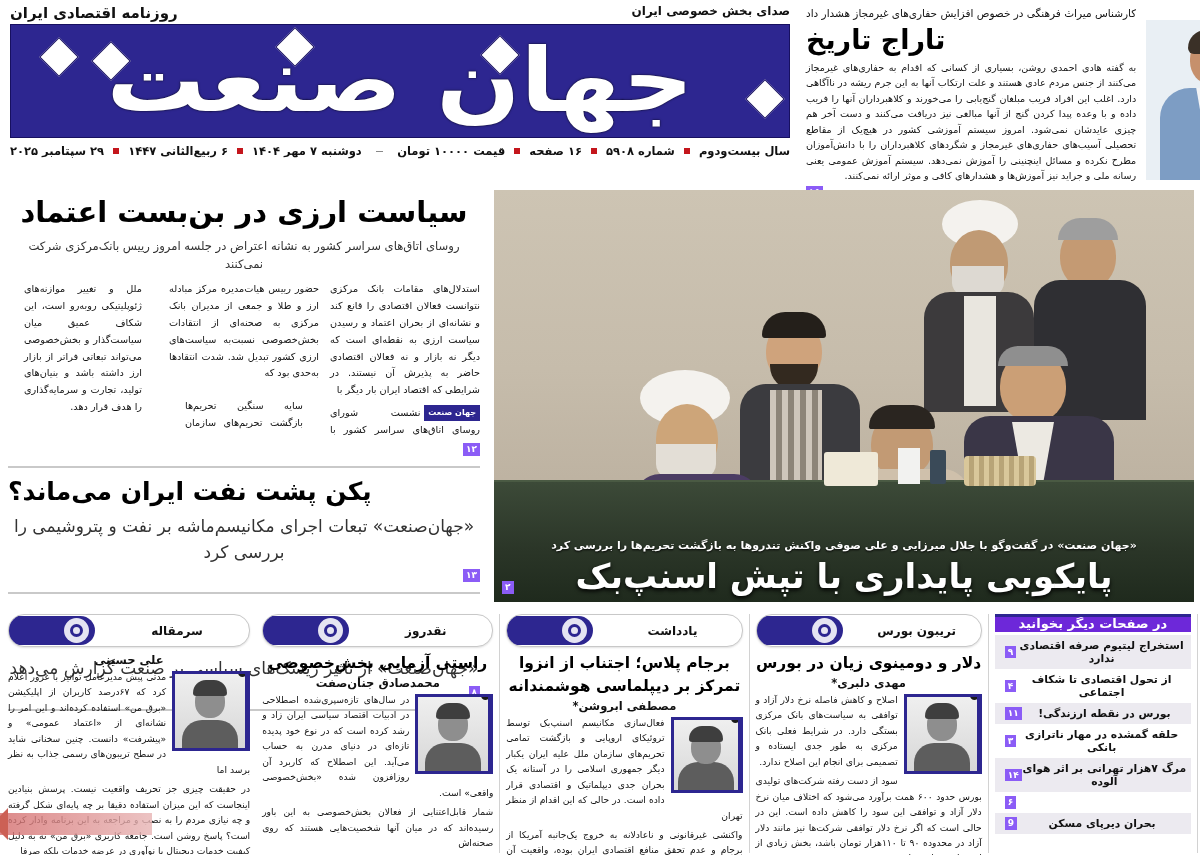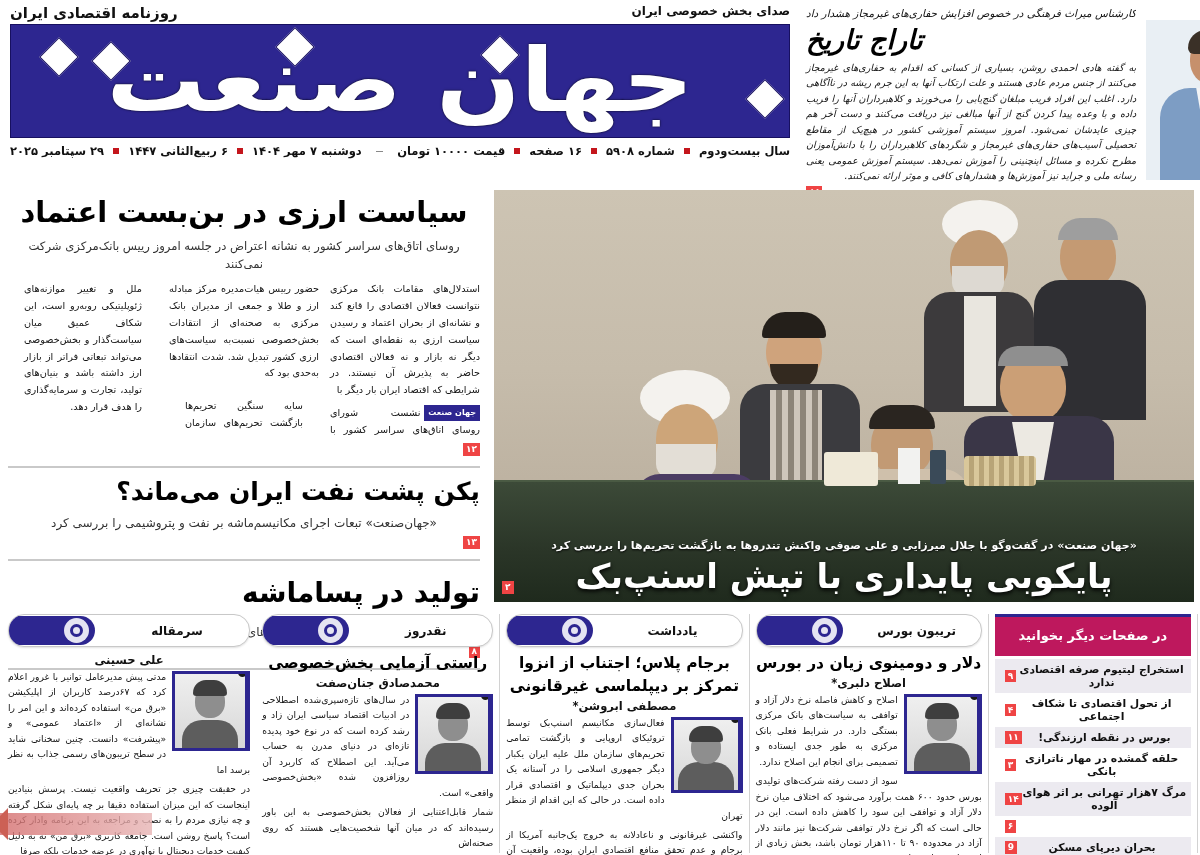--- a/index.html
+++ b/index.html
@@ -35,31 +35,31 @@
   }
   .mh-diamond{position:absolute;width:26px;height:26px;background:#fff;transform:rotate(45deg);border:1px solid #171060;}
   .mh-underrow{display:flex;flex-direction:row-reverse;align-items:center;margin-top:6px;font-size:11.5px;font-weight:bold;color:#111;}
   .mh-date{white-space:nowrap;}
   .mh-rule{flex:1;height:1px;background:#888;margin:0 14px;}
   .mh-issue{white-space:nowrap;}
   .sq{display:inline-block;width:6px;height:6px;background:#c4161c;margin:0 5px;vertical-align:1px;}
 
   
   .toplead{width:400px;box-sizing:border-box;padding:6px 8px 0 6px;display:flex;flex-direction:row-reverse;}
-  .toplead-txt{flex:1;padding-right:4px;font-style:italic;}
+  .toplead-txt{flex:1;padding-right:4px;}
   .tl-kicker{font-size:10.5px;color:#111;text-align:left;line-height:1.5;white-space:nowrap;overflow:hidden;}
   .tl-title{font-size:27px;font-weight:bold;color:#000;text-align:left;margin:2px 0 5px 0;letter-spacing:-.5px;}
   .tl-body{font-size:9.6px;line-height:1.62;color:#111;text-align:justify;}
   .tl-photo{
     width:132px;height:160px;margin-left:6px;margin-top:14px;flex:0 0 132px;
     background:linear-gradient(175deg,#e8eef3 0%,#dfe7ee 40%,#cfd9e2 100%);
     position:relative;overflow:hidden;border:0;
   }
   .badge{
-    display:inline-block;background:#ef4444;color:#fff;font-size:9px;font-weight:bold;
+    display:inline-block;background:#8b5cf6;color:#fff;font-size:9px;font-weight:bold;
     padding:1px 3px;line-height:1.2;vertical-align:2px;
   }
   .tl-badge{float:left;margin-top:2px;}
 
   
   .p-bg{position:absolute;inset:0;background:#e9eff4;}
   .p-head{position:absolute;left:44px;top:14px;width:44px;height:50px;background:#c6906c;border-radius:50% 50% 45% 45%;}
   .p-hair{position:absolute;left:42px;top:10px;width:48px;height:24px;background:#3a3027;border-radius:24px 24px 8px 8px;}
   .p-body{position:absolute;left:14px;top:68px;width:104px;height:92px;background:#7d9dc4;border-radius:30px 30px 0 0;}
   .p-shirt{position:absolute;left:50px;top:68px;width:32px;height:70px;background:#f2f3f5;clip-path:polygon(0 0,100% 0,62% 100%,38% 100%);}
@@ -73,22 +73,22 @@
   .art-title{font-size:29px;font-weight:bold;color:#000;text-align:center;line-height:1.25;letter-spacing:-.6px;margin:2px 0 8px 0;}
   .art-sub{font-size:11.6px;color:#333;text-align:center;line-height:1.5;margin-bottom:8px;}
   .art-cols{column-count:3;column-gap:11px;font-size:9.7px;line-height:1.74;color:#111;text-align:justify;}
   .art-cols .lead-tag{
     display:inline-block;background:#2d2690;color:#fff;font-size:8px;font-weight:bold;
     padding:1px 4px;margin-left:4px;vertical-align:1px;letter-spacing:-.5px;
   }
   .art-foot{margin-top:4px;display:flex;flex-direction:row-reverse;justify-content:flex-end;}
   .art-foot .badge{margin-left:0;}
   .hr{height:2px;background:#c9c9c9;margin:6px 0 8px 0;}
-  .art-title-sm{font-size:25px;font-weight:bold;color:#000;text-align:right;line-height:1.3;margin:4px 0 6px 0;letter-spacing:-.5px;}
-  .art-sub-sm{font-size:12px;color:#333;text-align:center;line-height:1.5;}
+  .art-title-sm{font-size:25px;font-weight:bold;color:#000;text-align:left;line-height:1.3;margin:4px 0 6px 0;letter-spacing:-.5px;}
+  .art-sub-sm{font-size:17px;color:#333;text-align:center;line-height:1.5;}
 
   
   .photo{position:relative;width:100%;height:412px;overflow:hidden;background:#cfc6b6;}
   .ph-wall{position:absolute;left:0;top:0;right:0;height:300px;background:linear-gradient(180deg,#cdc4b3 0%,#c6bcab 60%,#bdb2a1 100%);}
   .ph-desk{position:absolute;left:0;right:0;bottom:0;height:120px;background:linear-gradient(180deg,#3c4a38 0%,#2b3628 55%,#1f2a1d 100%);}
   .ph-desk2{position:absolute;left:0;right:0;bottom:96px;height:26px;background:#4a5a43;}
   .fig{position:absolute;}
   .fig .hd{border-radius:50% 50% 46% 46%;position:absolute;}
   .fig .bd{position:absolute;border-radius:26px 26px 0 0;}
   .turban{position:absolute;background:#f4f2ee;border-radius:50%;}
@@ -134,21 +134,21 @@
   }
   .op-photo.small{width:64px;height:70px;}
   .pf-bg{position:absolute;inset:0;background:linear-gradient(180deg,#efefef,#d7d7d7);}
   .pf-h{position:absolute;left:50%;top:10px;transform:translateX(-50%);width:30px;height:34px;background:#8e8e8e;border-radius:50% 50% 45% 45%;}
   .pf-hair{position:absolute;left:50%;top:6px;transform:translateX(-50%);width:34px;height:16px;background:#3e3e3e;border-radius:17px 17px 4px 4px;}
   .pf-b{position:absolute;left:50%;bottom:0;transform:translateX(-50%);width:56px;height:28px;background:#5d5d5d;border-radius:20px 20px 0 0;}
   .pin{position:absolute;right:-2px;top:-6px;width:9px;height:9px;border-radius:50%;background:#1a1a1a;}
 
   
   .idx-head{
-    height:42px;background:#be185d;color:#fff;font-size:13px;font-weight:bold;
+    height:18px;background:#6d28d9;color:#fff;font-size:13px;font-weight:bold;
     display:flex;align-items:center;justify-content:center;margin-bottom:3px;
   }
   .idx-row{
     display:flex;flex-direction:row-reverse;align-items:center;
     font-size:10.8px;color:#111;font-weight:bold;padding:4px 4px;
   }
   .idx-row:nth-child(odd){background:#eceaf0;}
   .idx-row .badge{margin-left:6px;flex:0 0 auto;}
   .idx-txt{flex:1;text-align:center;}
   .idx-head-wrap{position:relative;}
@@ -383,21 +383,21 @@
     </div>
 
     <div class="bcol w3">
       <div class="sec-head">
         <div class="cap">
           <div class="sec-ic"></div>
         </div>
         <div class="sec-label">یادداشت</div>
       </div>
       <div class="op-title">برجام پلاس؛ اجتناب از انزوا</div>
-      <div class="op-title" style="margin-top:0;">تمرکز بر دیپلماسی غیرقانونی</div>
+      <div class="op-title" style="margin-top:0;">تمرکز بر دیپلماسی هوشمندانه</div>
       <div class="op-author">مصطفی ابروشن*</div>
       <div class="op-wrap">
         <div class="op-photo small">
           <div class="pf-bg"></div>
           <div class="pf-b"></div>
           <div class="pf-h"></div>
           <div class="pf-hair"></div>
           <div class="pin"></div>
         </div>
         <span>فعال‌سازی مکانیسم اسنپ‌بک توسط تروئیکای اروپایی و بازگشت تمامی تحریم‌های سازمان ملل علیه ایران یکبار دیگر جمهوری اسلامی را در آستانه یک بحران جدی دیپلماتیک و اقتصادی قرار داده است. در حالی که این اقدام از منظر تهران</span>
@@ -406,21 +406,21 @@
     </div>
 
     <div class="bcol w4">
       <div class="sec-head">
         <div class="cap">
           <div class="sec-ic"></div>
         </div>
         <div class="sec-label">تریبون بورس</div>
       </div>
       <div class="op-title">دلار و دومینوی زیان در بورس</div>
-      <div class="op-author">اصلاح دلبری*</div>
+      <div class="op-author">مهدی دلبری*</div>
       <div class="op-wrap">
         <div class="op-photo">
           <div class="pf-bg"></div>
           <div class="pf-b"></div>
           <div class="pf-h"></div>
           <div class="pf-hair"></div>
           <div class="pin"></div>
         </div>
         <span>اصلاح و کاهش فاصله نرخ دلار آزاد و توافقی به سیاست‌های بانک مرکزی بستگی دارد. در شرایط فعلی بانک مرکزی به طور جدی ایستاده و تصمیمی برای انجام این اصلاح ندارد.</span>
         <span style="display:block;margin-top:4px;">سود از دست رفته شرکت‌های تولیدی بورس حدود ۶۰۰ همت برآورد می‌شود که اختلاف میان نرخ دلار آزاد و توافقی این سود را کاهش داده است. این در حالی است که اگر نرخ دلار توافقی شرکت‌ها نیز مانند دلار آزاد در محدوده ۹۰ تا ۱۱۰هزار تومان باشد، بخش زیادی از این زیان جبران خواهد شد.</span>

